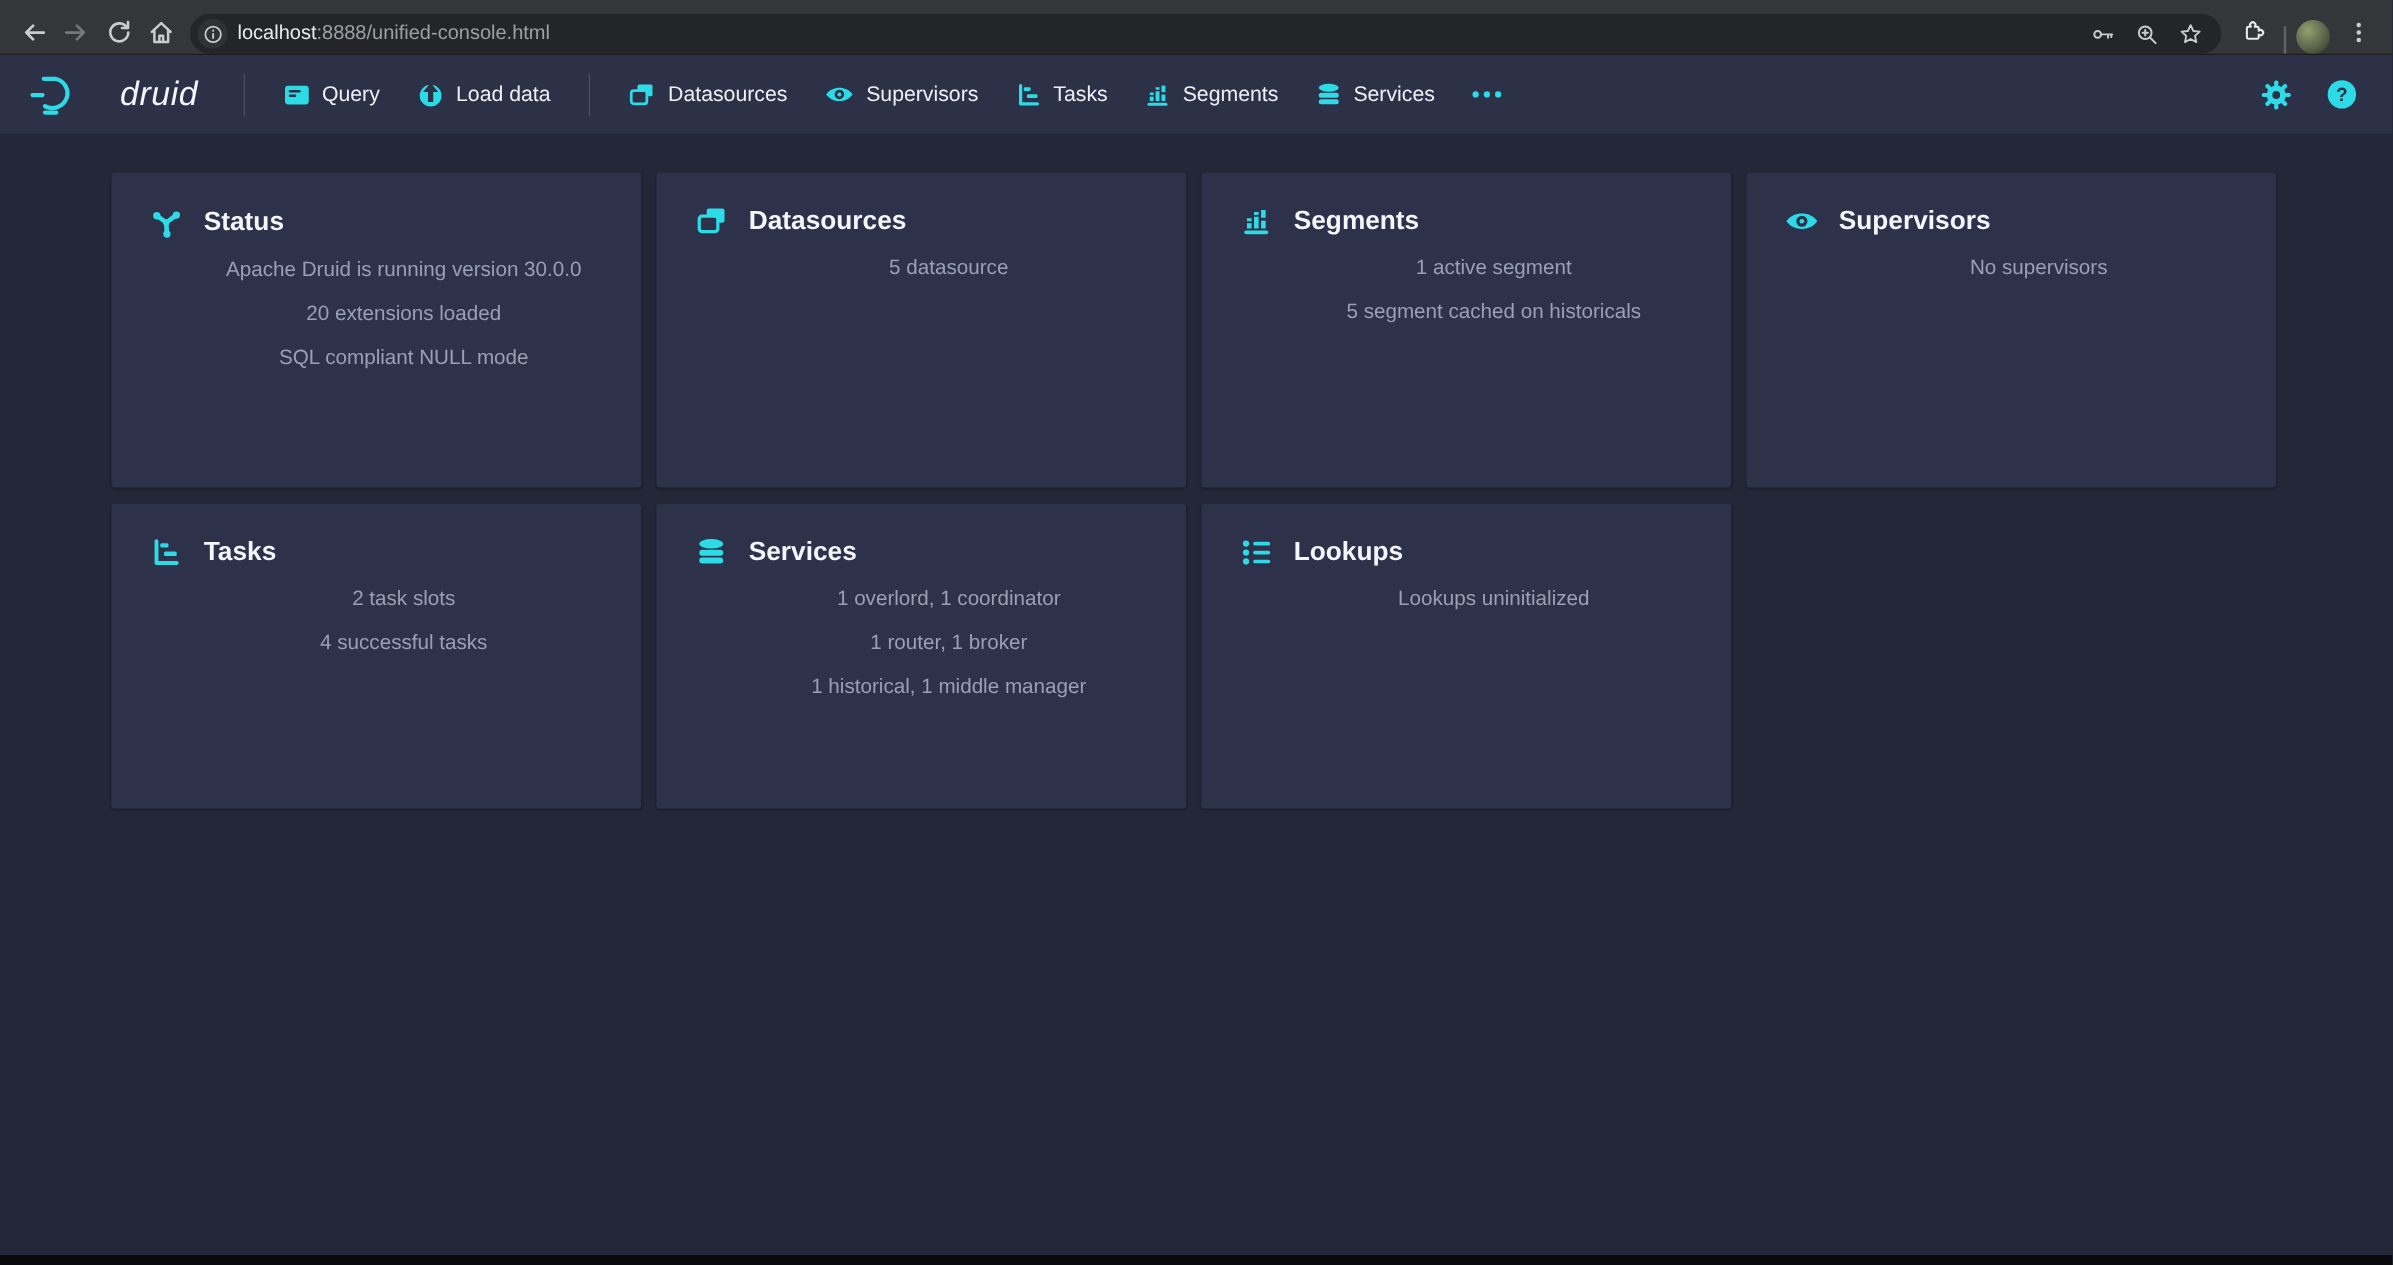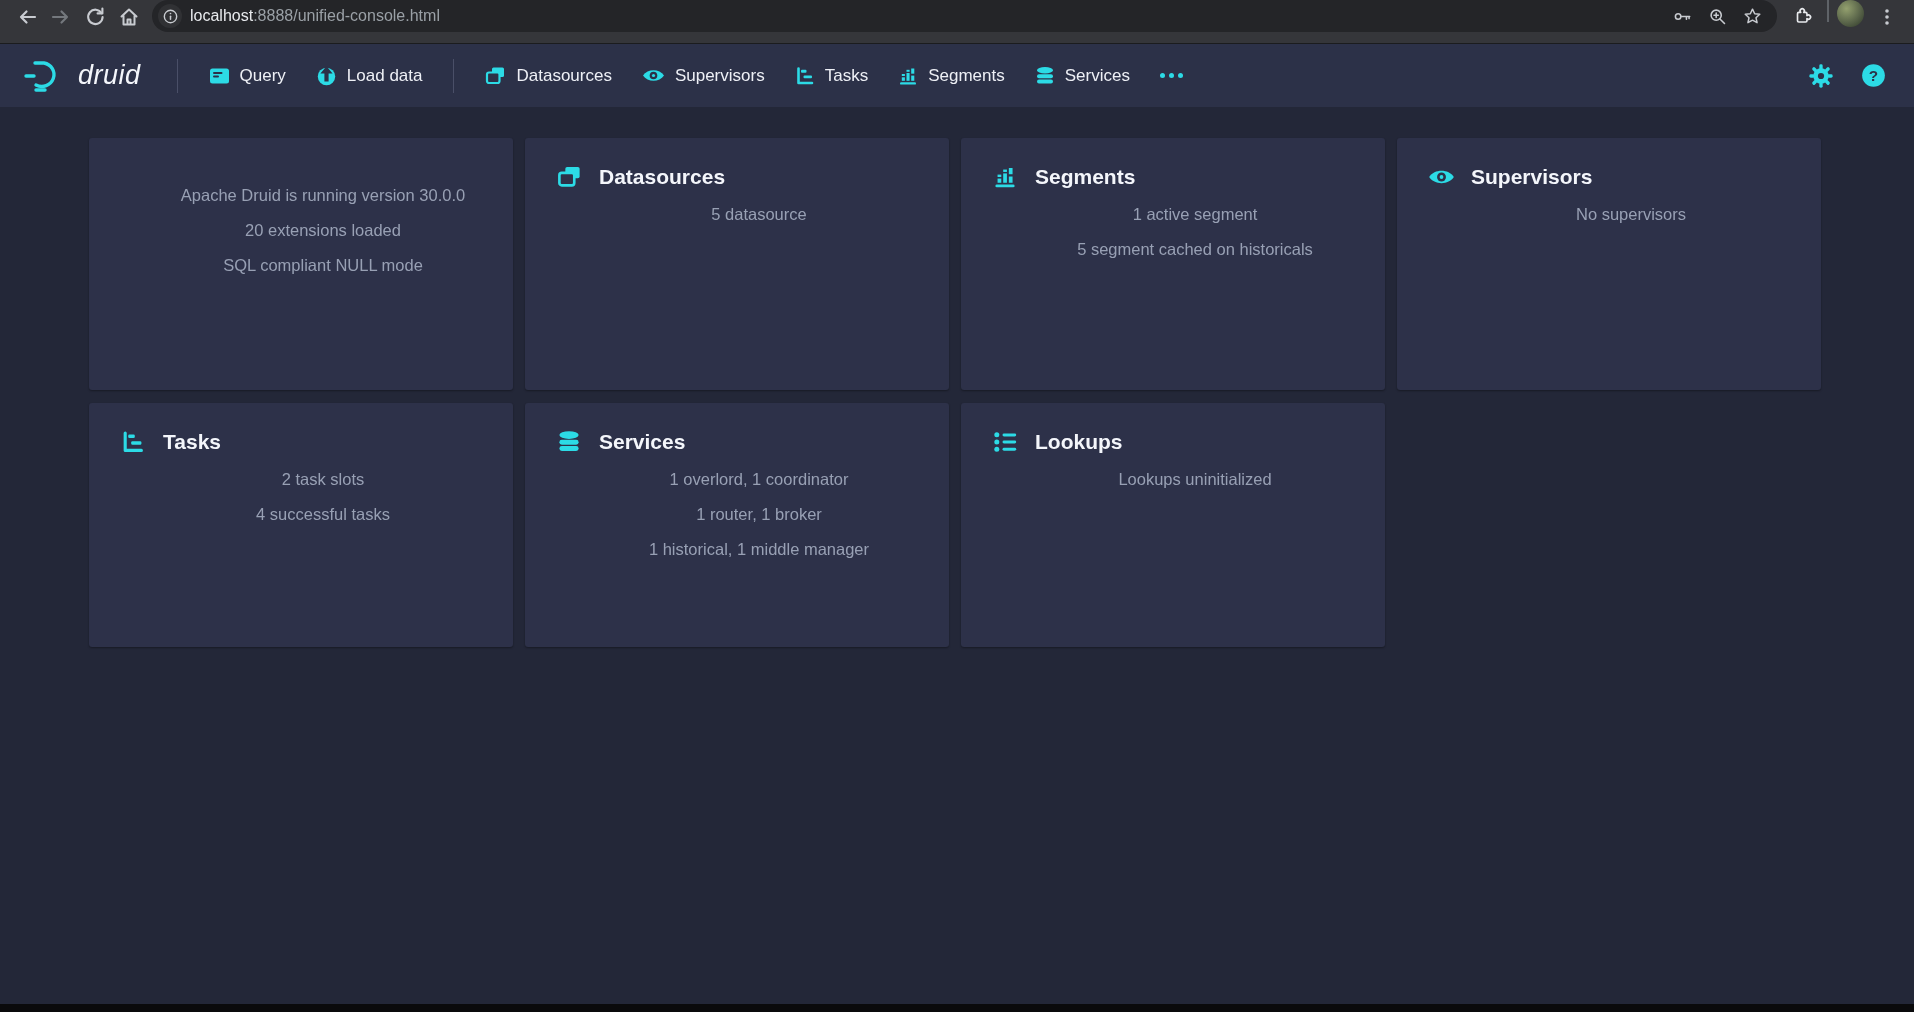--- a/index.html
+++ b/index.html
@@ -1,32 +1,32 @@
 <!DOCTYPE html>
 <html><head>
 <meta charset="utf-8">
 <style>
   * { margin:0; padding:0; box-sizing:border-box; }
   html,body { width:1914px; height:1012px; overflow:hidden; }
   body { font-family:"Liberation Sans", sans-serif; background:#232738; position:relative; }
 
   
-  .browser-bar { height:44px; background:#35363a; display:flex; align-items:flex-start; padding:0 10px; border-bottom:1px solid #1b1c1e; }
+  .browser-bar { height:44px; background:#35363a; display:flex; align-items:flex-end; padding:0 10px; border-bottom:1px solid #1b1c1e; }
   .tb-btn { width:34px; height:34px; display:flex; align-items:center; justify-content:center; border-radius:50%; flex:0 0 auto; }
   .url-pill { flex:1 1 auto; height:32px; margin:0 8px 0 6px; background:#242528; border-radius:16px; display:flex; align-items:center; padding:0 10px 0 6px; }
   .url-info { width:24px; height:24px; border-radius:50%; background:#303134; display:flex; align-items:center; justify-content:center; margin-right:8px; }
   .url-text { flex:1 1 auto; font-size:16px; color:#9aa0a6; white-space:nowrap; overflow:hidden; }
   .url-text .host { color:#e8eaed; }
   .pill-icons { display:flex; align-items:center; gap:14px; margin-right:4px; }
   .tb-sep { width:2px; height:22px; background:#5f6368; margin:0 8px; }
   .avatar { width:27px; height:27px; border-radius:50%; background:radial-gradient(circle at 35% 32%, #93a06e, #5a654a 55%, #36402f 90%); flex:0 0 auto; }
 
   
   .nav-bar { height:63px; background:#2c3148; display:flex; align-items:center; padding:0 22px; }
-  .brand { display:flex; align-items:center; gap:10px; margin-right:20px; }
+  .brand { display:flex; align-items:center; gap:28px; margin-right:20px; }
   .brand-text { color:#f4f6fb; font-size:27px; font-style:italic; letter-spacing:.5px; }
   .nav-sep { width:1px; height:34px; background:#4a4f68; margin:0 16px; }
   .nav-item { display:flex; align-items:center; gap:10px; padding:12px 15px; height:63px; cursor:pointer; }
   .nav-item span.lbl { color:#eef0f6; font-size:17px; }
   .nav-right { margin-left:auto; display:flex; align-items:center; gap:14px; }
   .icon-btn { width:38px; height:38px; display:flex; align-items:center; justify-content:center; }
   .dots { display:flex; gap:4px; align-items:center; }
   .dots i { width:5px; height:5px; border-radius:50%; background:#2cdbe6; }
 
   
@@ -215,20 +215,36 @@
           <text x="11" y="15.6" text-anchor="middle" font-family="Liberation Sans, sans-serif" font-size="13.5" font-weight="bold" fill="#2c3148">?</text>
         </svg>
     </div>
   </div>
 </div>
 
 <div class="content">
   <div class="grid">
 
     <div class="card">
+      <div class="card-head">
+        <span class="card-icon">
+          <svg width="26" height="26" viewBox="0 0 24 24">
+              <g stroke="#2cdbe6" stroke-width="3.4" stroke-linecap="round">
+                <path d="M12 12 5 7M12 12l7.5-5.5M12 12l.5 8.5"></path>
+              </g>
+              <g fill="#2cdbe6">
+                <circle cx="5" cy="7" r="2.7"></circle>
+                <circle cx="19.5" cy="6.5" r="2.7"></circle>
+                <circle cx="12.5" cy="20.5" r="2.7"></circle>
+                <circle cx="12" cy="12" r="2.4"></circle>
+              </g>
+            </svg>
+        </span>
+        <span class="card-title">Status</span>
+      </div>
       <div class="card-line">Apache Druid is running version 30.0.0</div>
       <div class="card-line">20 extensions loaded</div>
       <div class="card-line">SQL compliant NULL mode</div>
     </div>
 
     <div class="card">
       <div class="card-head">
         <span class="card-icon">
           <svg width="25" height="24" viewBox="0 0 21 20">
               <rect x="7" y="1.5" width="12" height="9.5" rx="1.5" fill="#2cdbe6"></rect>

